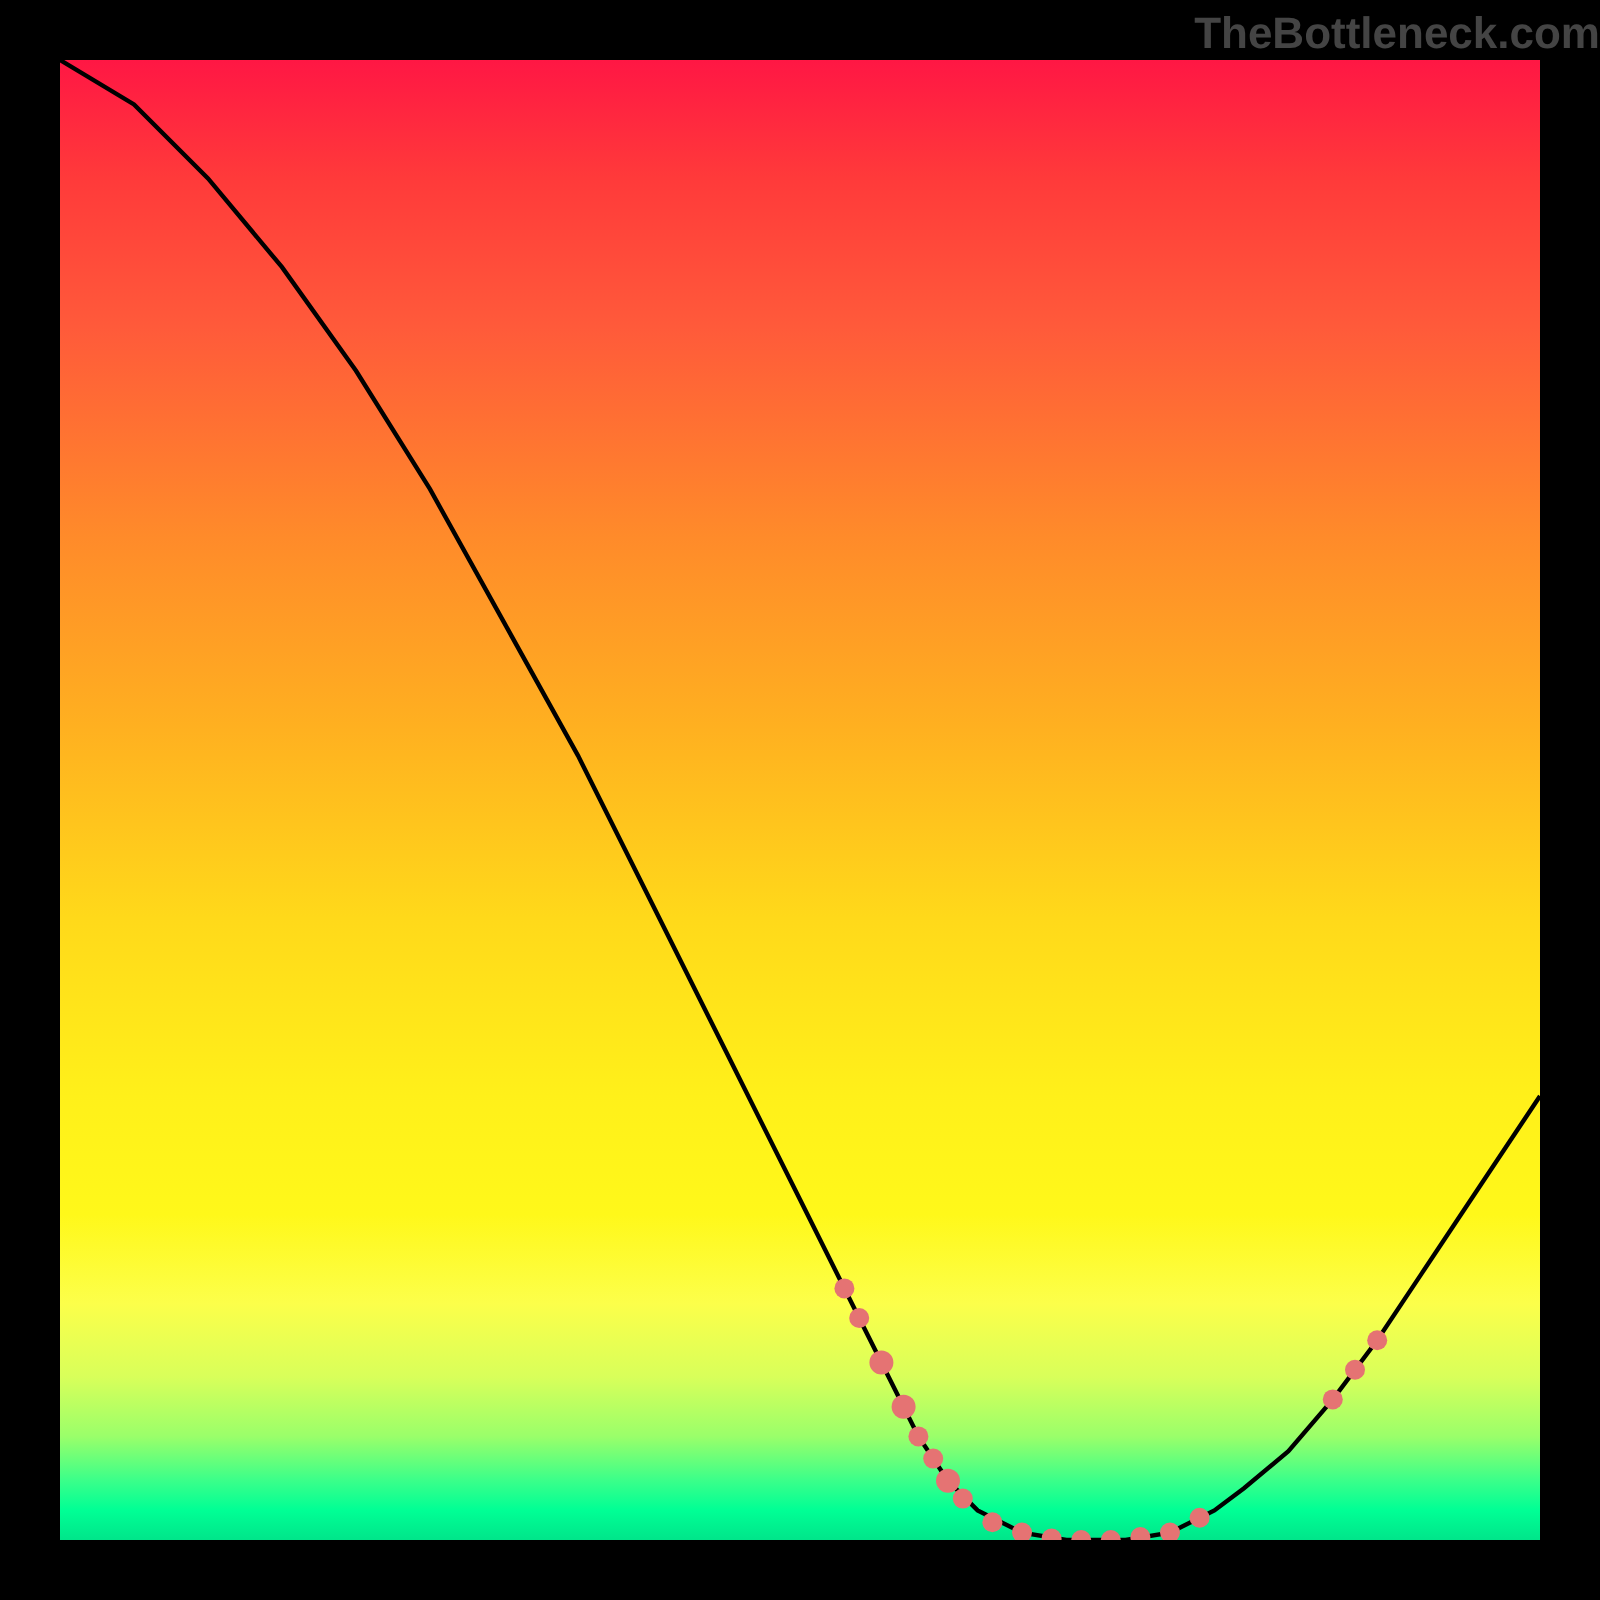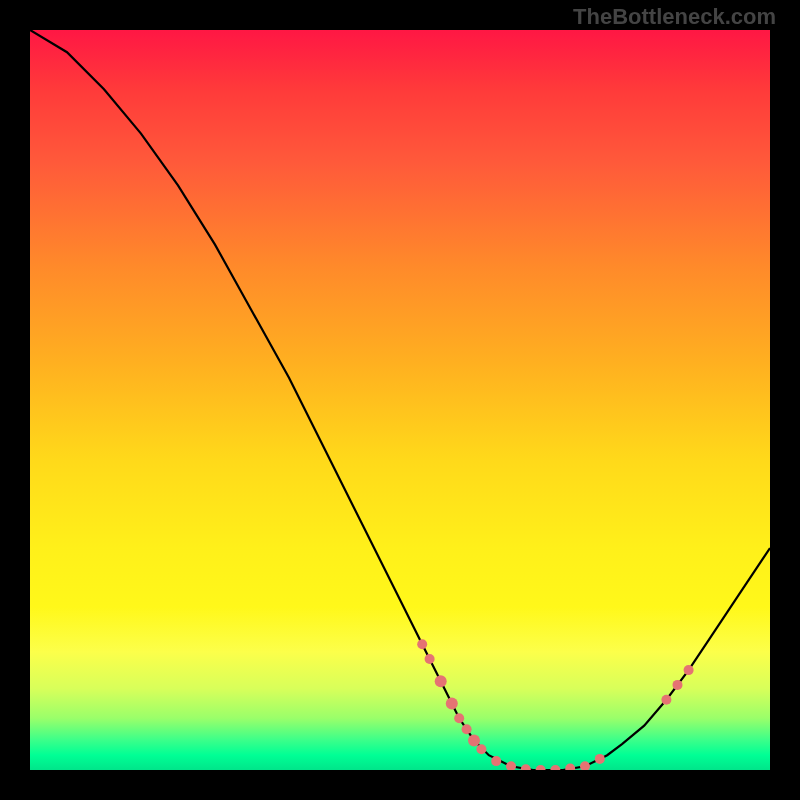--- a/index.html
+++ b/index.html
@@ -7,21 +7,21 @@
     width: 800px;
     height: 800px;
     background: #000;
     position: relative;
     font-family: Arial, sans-serif;
     overflow: hidden;
   }
   .watermark {
     position: absolute;
     top: 4px;
-    right: 24px;
+    right: 0;
     color: #444;
     font-size: 22px;
     font-weight: bold;
     z-index: 10;
   }
   .plot-area {
     position: absolute;
     left: 30px;
     top: 30px;
     width: 740px;

